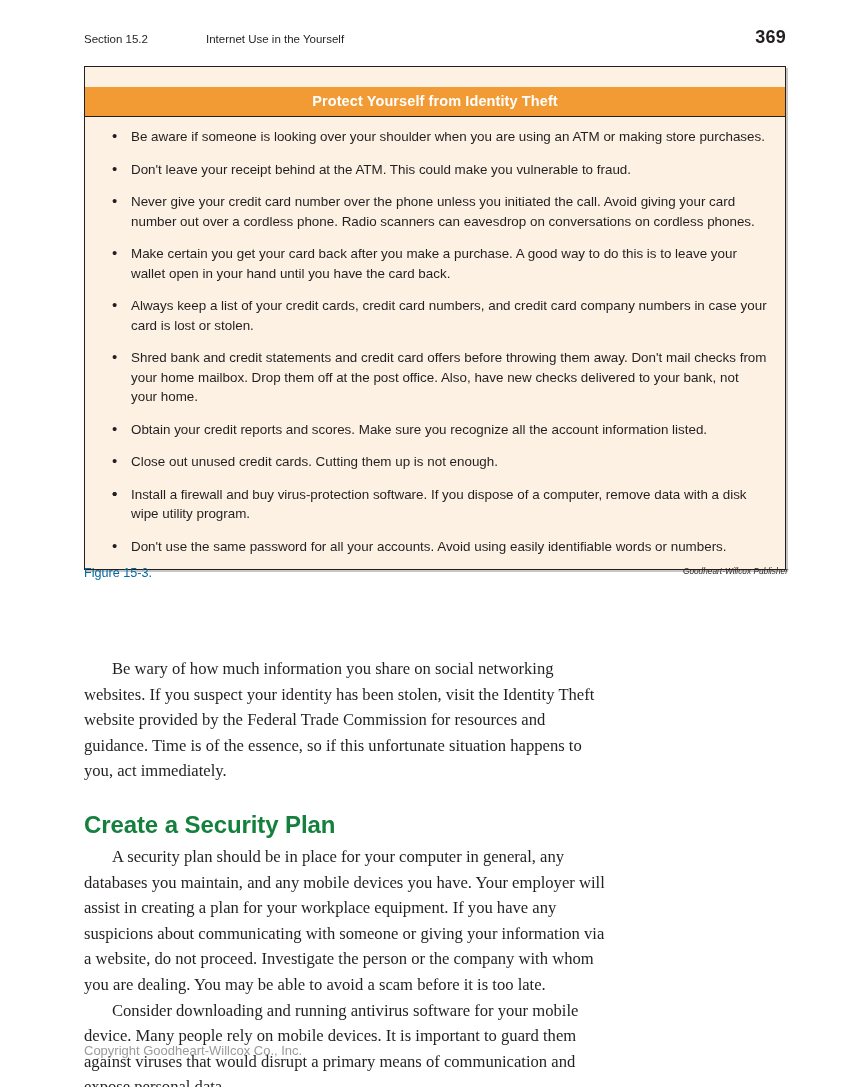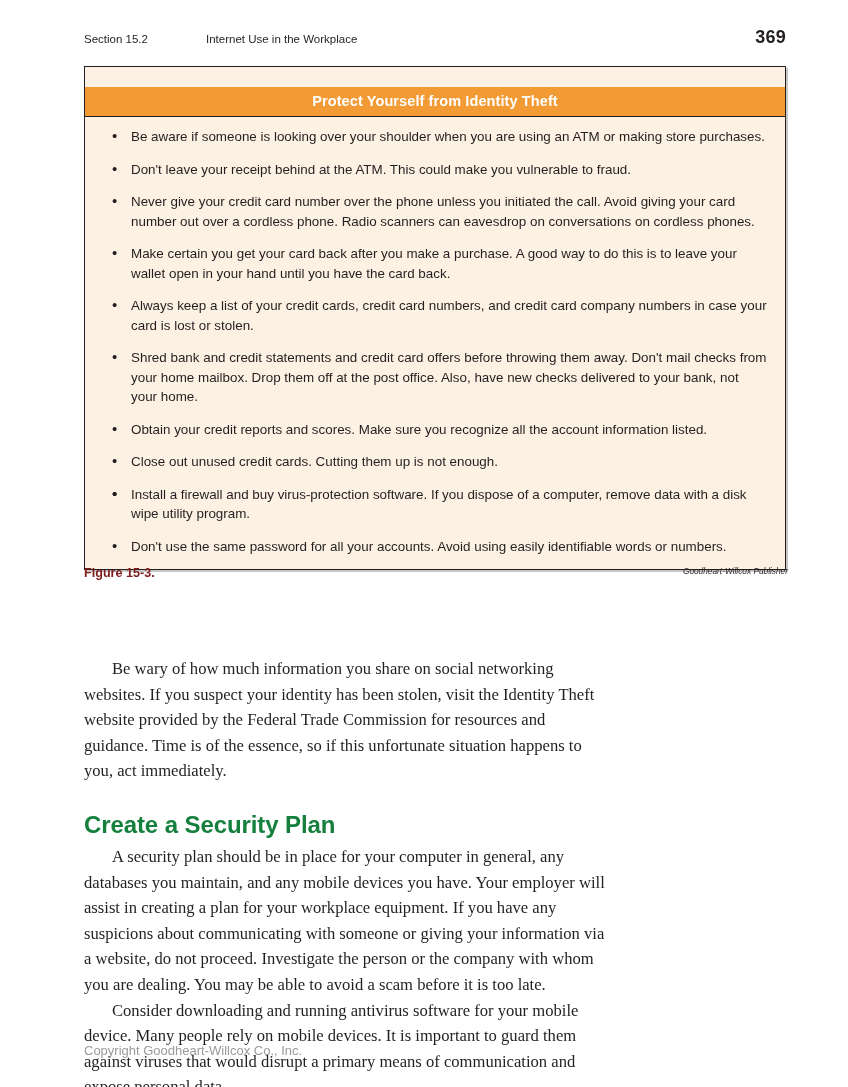--- a/index.html
+++ b/index.html
@@ -114,23 +114,23 @@
     right: 0;
     top: 1px;
     font-family: "Liberation Sans", sans-serif;
     font-style: italic;
     font-size: 8.3px;
     color: #231f20;
     white-space: nowrap;
   }
   .fig-number {
     font-family: "Liberation Sans", sans-serif;
-    font-weight: bold;
+    font-weight: normal;
     font-size: 12.6px;
-    color: #7f1d1d;
+    color: #0369a1;
     display: block;
     line-height: 16px;
   }
   .fig-caption {
     font-family: "Liberation Sans", sans-serif;
     font-size: 12.6px;
     color: #231f20;
     display: block;
     line-height: 17px;
     margin-top: 2px;
@@ -173,21 +173,21 @@
     white-space: nowrap;
   }
 </style>
 </head>
 <body>
 
 <div class="page">
 
   <div class="running-head">
     <span class="rh-section">Section 15.2</span>
-    <span class="rh-title">Internet Use in the Workplace</span>
+    <span class="rh-title">Internet Use in the Yourself</span>
     <span class="rh-pageno">369</span>
   </div>
 
   <div class="figure-box">
     <div class="figure-header">Protect Yourself from Identity Theft</div>
     <div class="figure-body">
       <ul class="tips">
         <li><span class="bullet">•</span><span>Be aware if someone is looking over your shoulder when you are using an ATM or making store purchases.</span></li>
         <li><span class="bullet">•</span><span>Don't leave your receipt behind at the ATM. This could make you vulnerable to fraud.</span></li>
         <li><span class="bullet">•</span><span>Never give your credit card number over the phone unless you initiated the call. Avoid giving your card number out over a cordless phone. Radio scanners can eavesdrop on conversations on cordless phones.</span></li>

